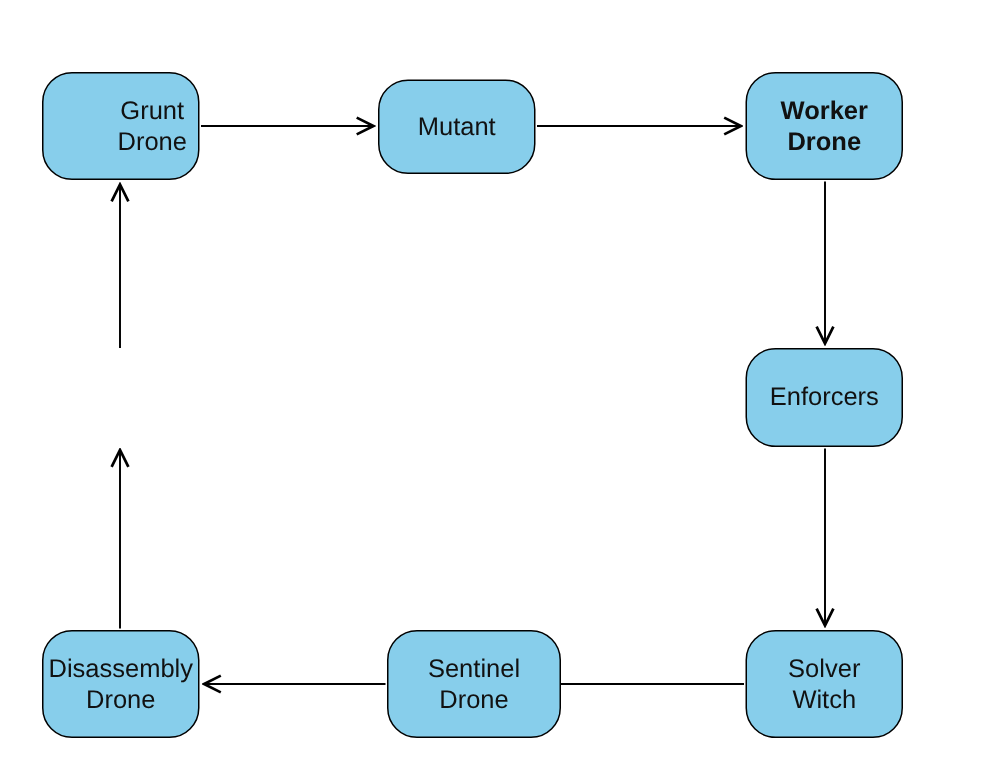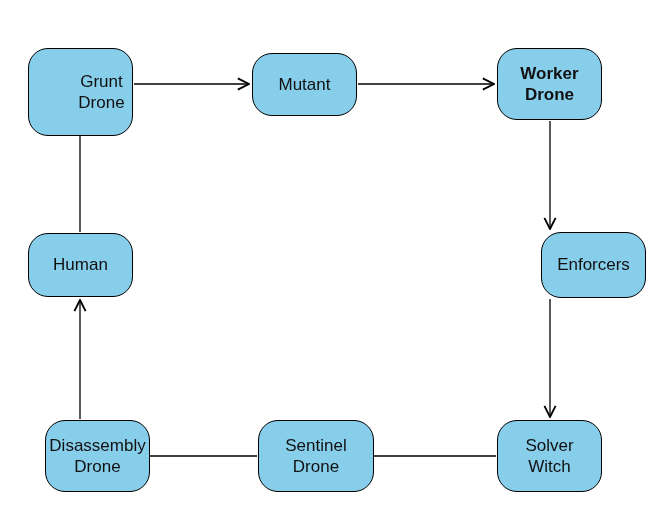--- a/index.html
+++ b/index.html
@@ -38,27 +38,27 @@
     text-align: center;
     font-size: 17px;
     line-height: 1.25;
     color: #111111;
     padding: 0 6px;
   }
   .node .label {
     white-space: normal;
   }
   
-  .node-grunt-drone       { left: 28px;  top: 48px;  width: 105px; height: 88px; padding-left: 48px; }
+  .node-grunt-drone       { left: 28px;  top: 48px;  width: 105px; height: 72px; padding-left: 48px; }
   .node-mutant            { left: 252px; top: 53px;  width: 105px; height: 63px; }
   .node-worker-drone      { left: 497px; top: 48px;  width: 105px; height: 72px; font-weight: bold; }
-  .node-enforcers         { left: 497px; top: 232px; width: 105px; height: 66px; margin-left: 44px; }
+  .node-enforcers         { left: 497px; top: 232px; width: 105px; height: 66px; }
   .node-solver-witch      { left: 497px; top: 420px; width: 105px; height: 72px; }
   .node-sentinel-drone    { left: 258px; top: 420px; width: 116px;  height: 72px; }
-  .node-disassembly-drone { left: 45px;  top: 420px; width: 105px; height: 72px; }
+  .node-disassembly-drone { left: 28px;  top: 420px; width: 105px; height: 72px; }
   .node-human             { left: 28px;  top: 233px; width: 105px; height: 64px; }
 </style>
 </head>
 <body style="background: rgb(255, 255, 255);">
 
 <div class="canvas">
 
   <svg class="edges-layer" width="661" height="522" viewBox="0 0 661 522" xmlns="http://www.w3.org/2000/svg">
     <defs>
       <marker id="arrowhead" viewBox="0 0 10 10" refX="9" refY="5" markerWidth="14" markerHeight="14" markerUnits="userSpaceOnUse" orient="auto">
@@ -96,17 +96,14 @@
   </div>
 
   <div class="node node-sentinel-drone">
     <span class="label">Sentinel Drone</span>
   </div>
 
   <div class="node node-disassembly-drone">
     <span class="label">Disassembly Drone</span>
   </div>
 
-  <div class="node node-human">
-    <span class="label">Human</span>
-  </div>
 
 </div>
 
 </body></html>

